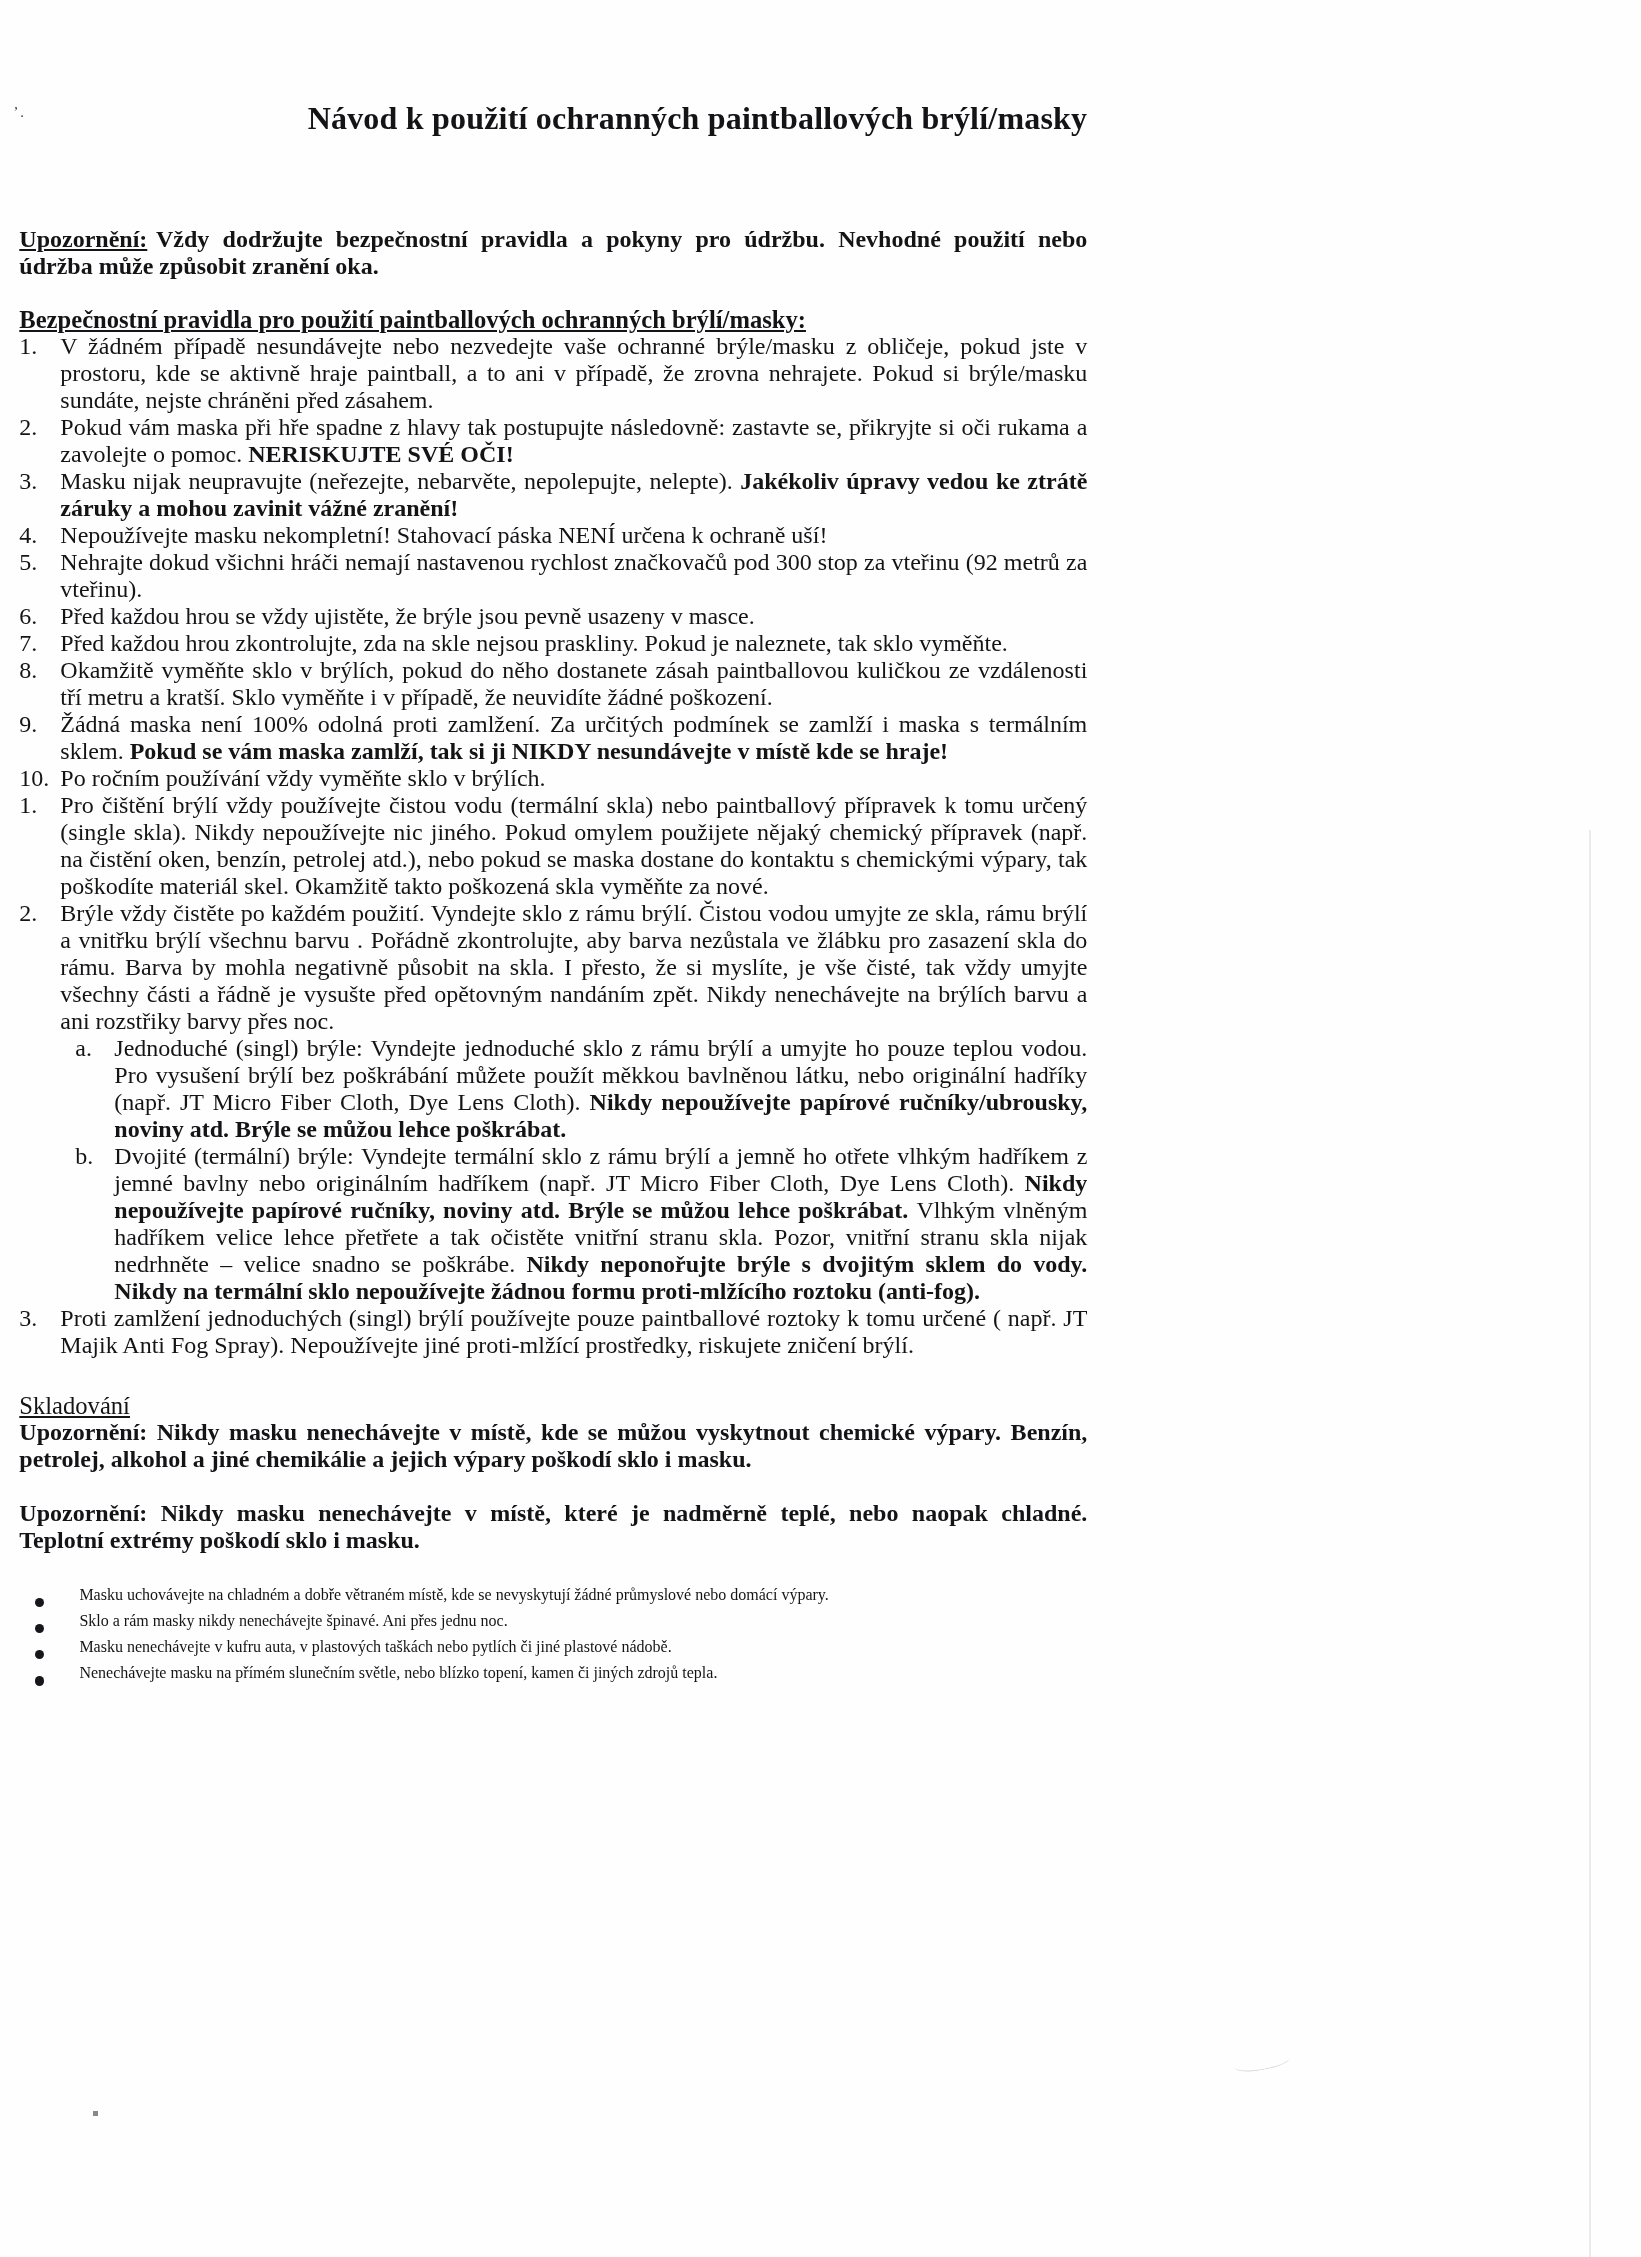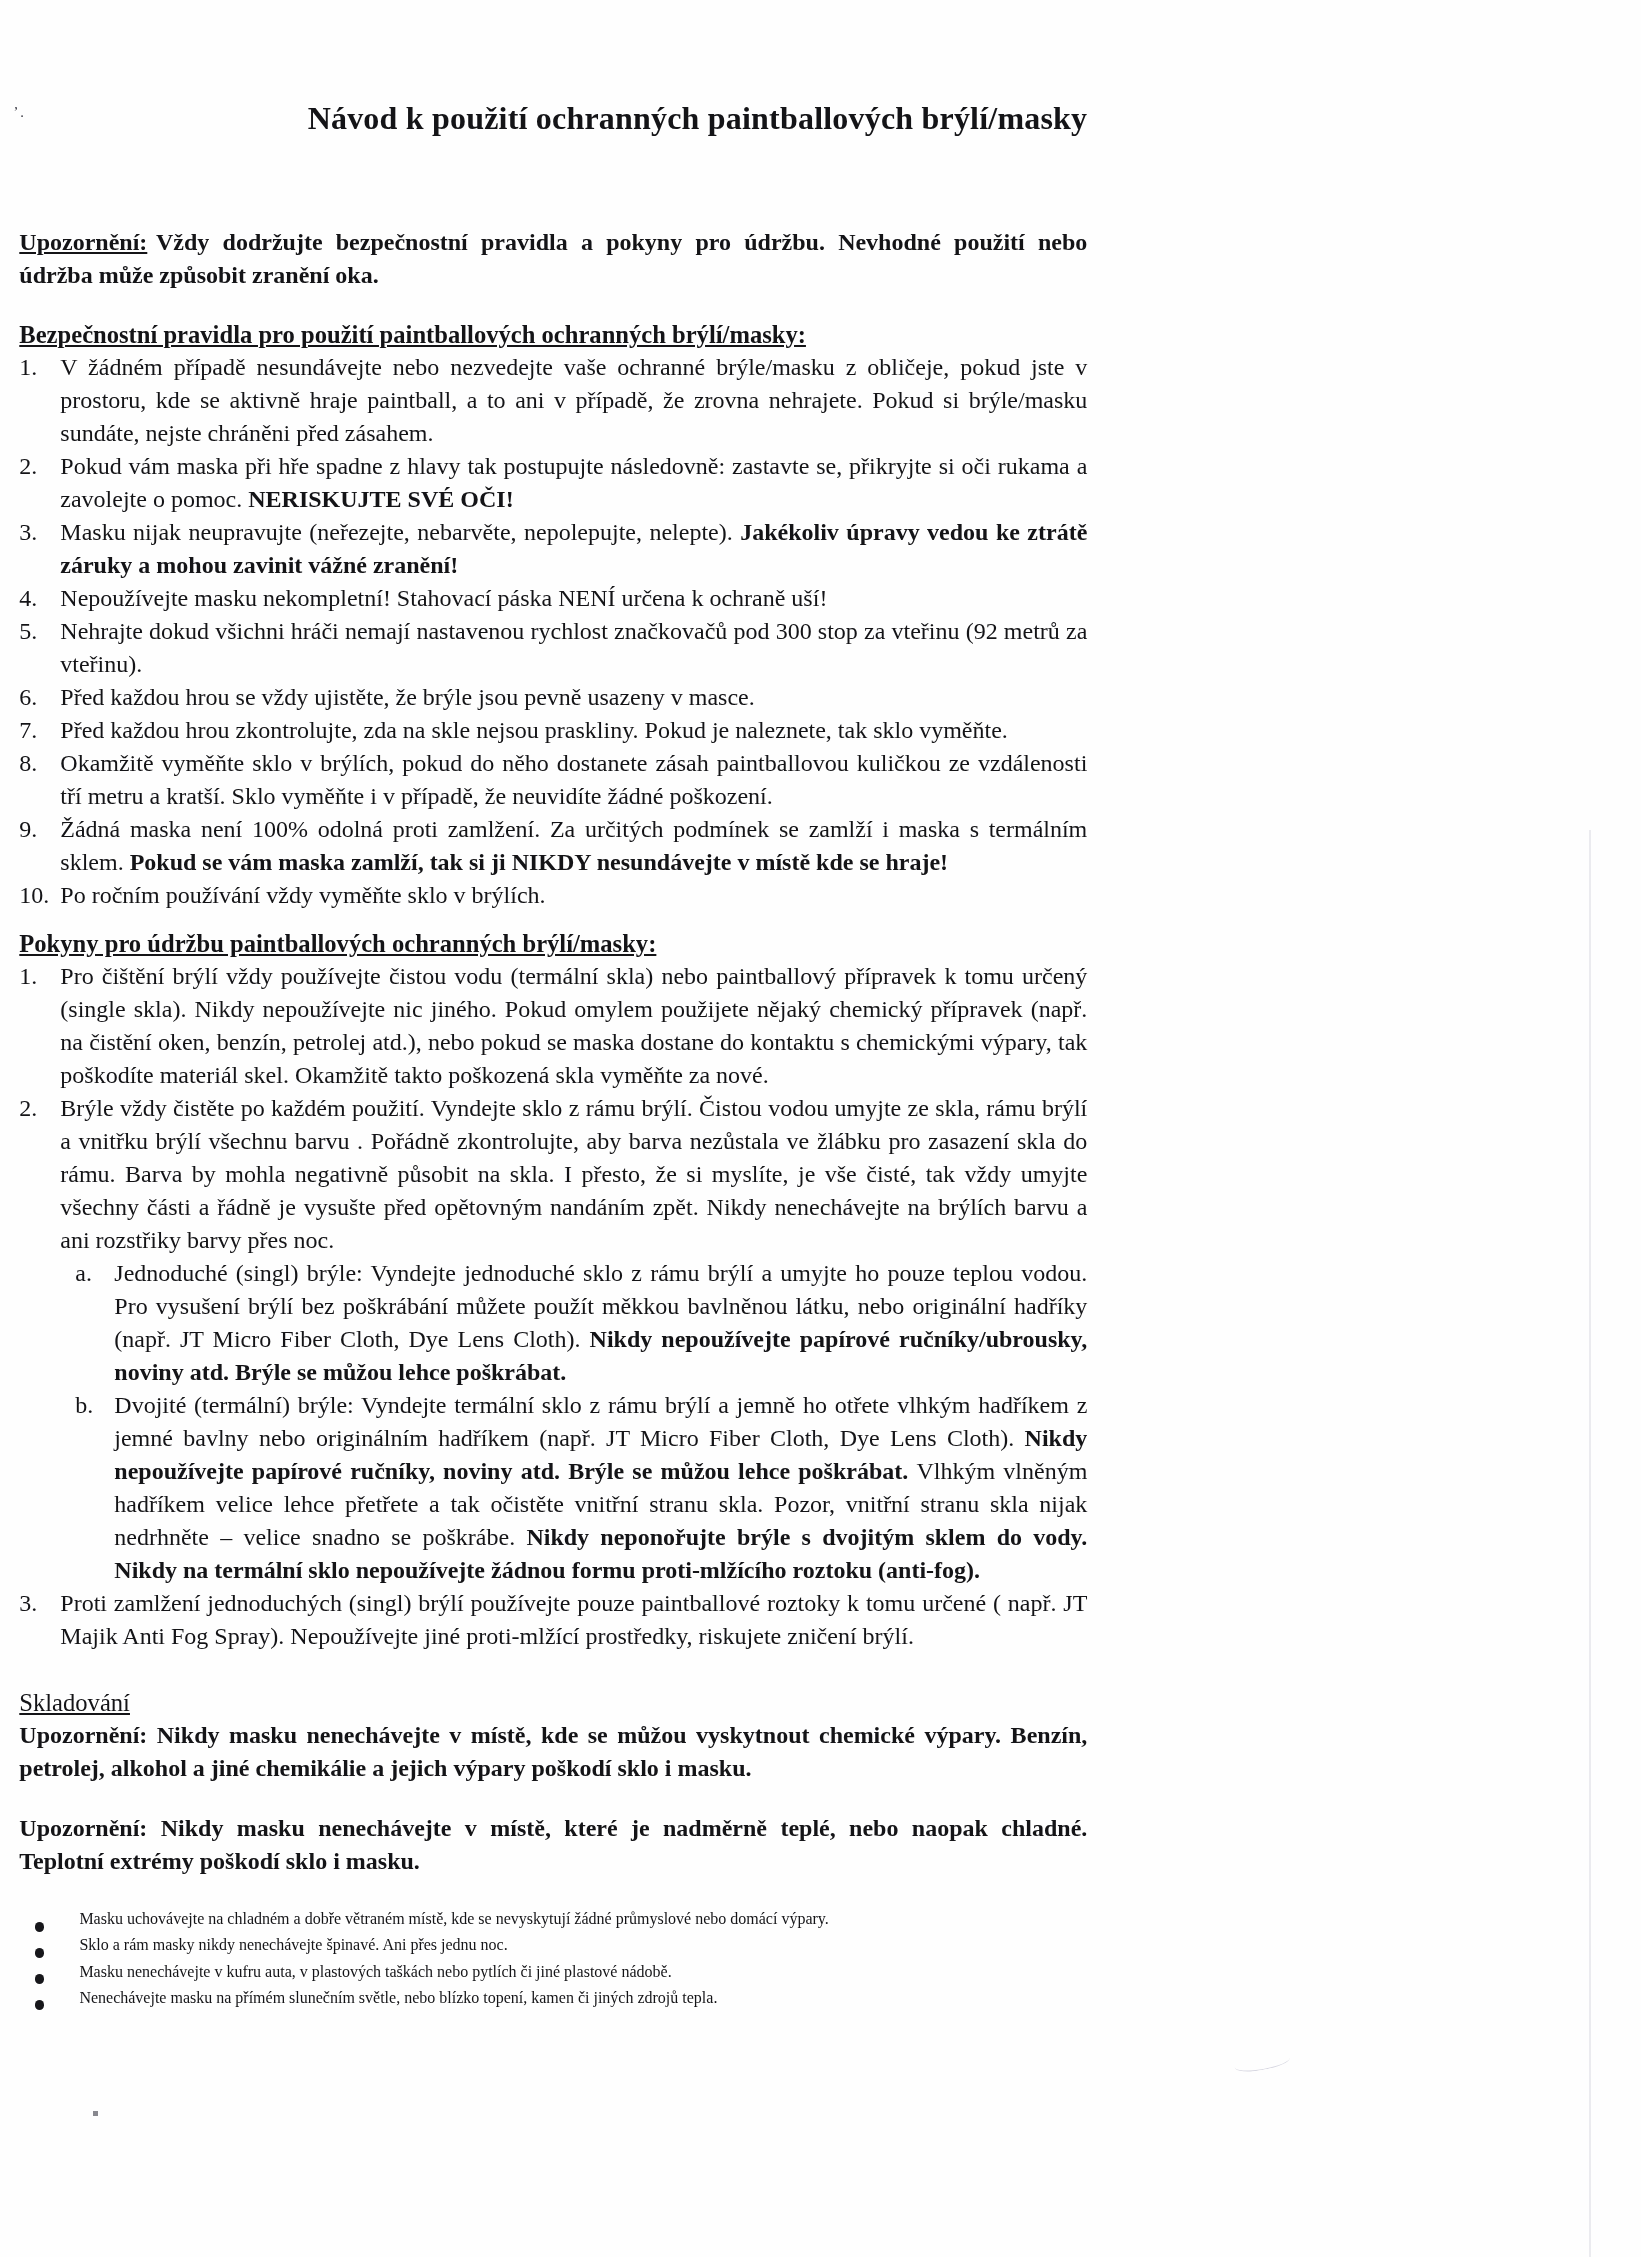--- a/index.html
+++ b/index.html
@@ -13,21 +13,21 @@
   }
   .content {
     position:absolute; left:19.3px; top:0;
     width:1068px;
     padding-top:100px;
   }
   .title {
     margin:0; text-align:right;
     font-size:32px; font-weight:bold; letter-spacing:0.2px;font-family:Liberation Serif, serif;
   }
-  p, .li, h2, h3 { font-size:24px; line-height:33px; }
+  p, .li, h2, h3 { font-size:24px; line-height:27px; }
   .intro { margin:89px 0 0 0; font-weight:bold; text-align:justify; }
   .u { text-decoration:underline; margin-right:8.7px; }
   .sec-heading {
     margin:26px 0 0 0; font-size:24.6px; font-weight:bold;
     text-decoration:underline;
   }
   .sec-heading.m2 { margin-top:15.4px; }
   .olist { margin:0; }
   .li { display:flex; align-items:flex-start; }
   .li .num { flex:none; width:41px; }
@@ -121,21 +121,20 @@
       <div class="li">
           <span class="num">9.</span>
           <span class="txt"><span>Žádná maska není 100% odolná proti zamlžení. Za určitých podmínek se zamlží i maska s termálním sklem. </span><strong>Pokud se vám maska zamlží, tak si ji NIKDY nesundávejte v místě kde se hraje!</strong></span>
         </div>
       <div class="li">
           <span class="num">10.</span>
           <span class="txt"><span>Po ročním používání vždy vyměňte sklo v brýlích.</span><strong></strong></span>
         </div>
     </div>
 
-    <h2 class="sec-heading m2">Pokyny pro údržbu paintballových ochranných brýlí/masky:</h2>
 
     <div class="olist">
       <div class="li">
           <span class="num">1.</span>
           <span class="txt">Pro čištění brýlí vždy používejte čistou vodu (termální skla) nebo paintballový přípravek k tomu určený (single skla). Nikdy nepoužívejte nic jiného. Pokud omylem použijete nějaký chemický přípravek (např. na čistění oken, benzín, petrolej atd.), nebo pokud se maska dostane do kontaktu s chemickými výpary, tak poškodíte materiál skel. Okamžitě takto poškozená skla vyměňte za nové.</span>
         </div>
       <div class="li">
           <span class="num">2.</span>
           <span class="txt">Brýle vždy čistěte po každém použití. Vyndejte sklo z rámu brýlí. Čistou vodou umyjte ze skla, rámu brýlí a vnitřku brýlí všechnu barvu . Pořádně zkontrolujte, aby barva nezůstala ve žlábku pro zasazení skla do rámu. Barva by mohla negativně působit na skla. I přesto, že si myslíte, je vše čisté, tak vždy umyjte všechny části a řádně je vysušte před opětovným nandáním zpět. Nikdy nenechávejte na brýlích barvu a ani rozstřiky barvy přes noc.</span>
         </div>

